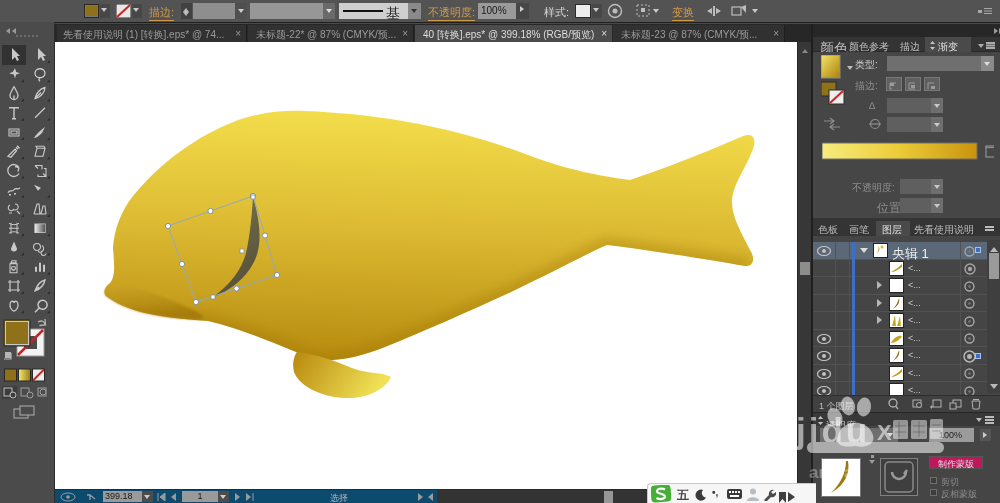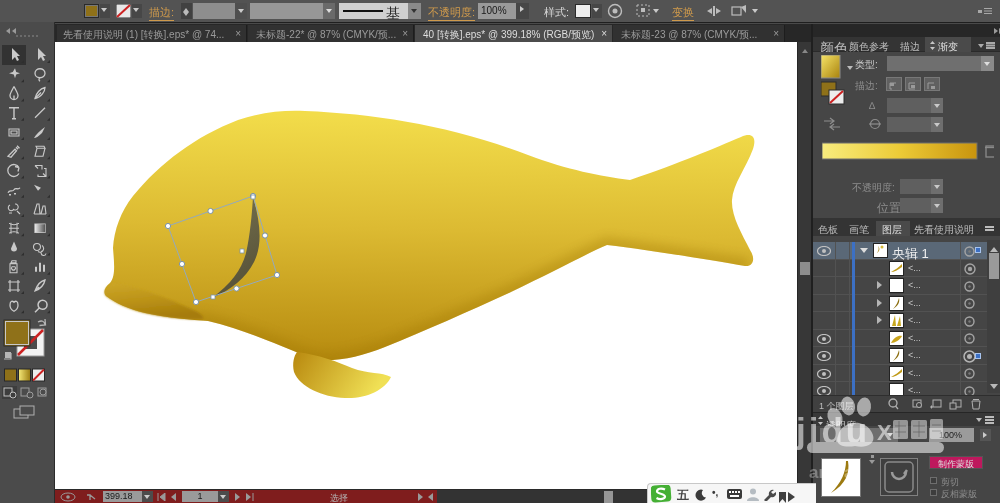--- a/index.html
+++ b/index.html
@@ -280,21 +280,21 @@
     <rect x="38" y="3" width="8" height="8" fill="none" stroke="#9d9d9d"></rect>
         <circle cx="43" cy="7" r="3" fill="#4b4b4b" stroke="#9d9d9d"></circle>
   </svg>
 
   <svg class="abs" style="left:0;top:382px;" width="55" height="18">
     <rect x="14" y="5" width="14" height="9" fill="none" stroke="#b0b0b0"></rect>
     <rect x="20" y="2" width="14" height="9" fill="#4b4b4b" stroke="#b0b0b0"></rect>
   </svg>
 </div>
 
-<div class="abs" id="statusbar" style="left:55px;top:489px;width:756px;height:14px;background:#7f1d1d;border-top:1px solid #2a2a2a;">
+<div class="abs" id="statusbar" style="left:55px;top:489px;width:756px;height:14px;background:#0c4a6e;border-top:1px solid #2a2a2a;">
   <svg class="abs" style="left:5px;top:2px;" width="40" height="10">
         <ellipse cx="8" cy="5" rx="7" ry="4" fill="none" stroke="#9a9a9a"></ellipse>
         <circle cx="8" cy="5" r="1.8" fill="#9a9a9a"></circle>
         <path d="M30 8 L30 3 L27 3 M30 3 L35 7" stroke="#9a9a9a" fill="none" stroke-width="1.3"></path>
       </svg>
   <div class="abs" style="left:48px;top:1px;width:39px;height:11px;background:#9a9a9a;font-size:9px;color:#1a1a1a;padding-left:2px;">399.18</div>
   <div class="abs" style="left:87px;top:1px;width:11px;height:11px;background:#4c4c4c;"></div>
   <div class="abs" style="left:89px;top:5px;width:0;height:0;border:3px solid transparent;border-top:4px solid #ccc;"></div>
   <svg class="abs" style="left:102px;top:3px;" width="22" height="8">
         <path d="M1 0 v8 M8 0 L3 4 L8 8 Z" fill="#9a9a9a" stroke="#9a9a9a" stroke-width="1"></path>

